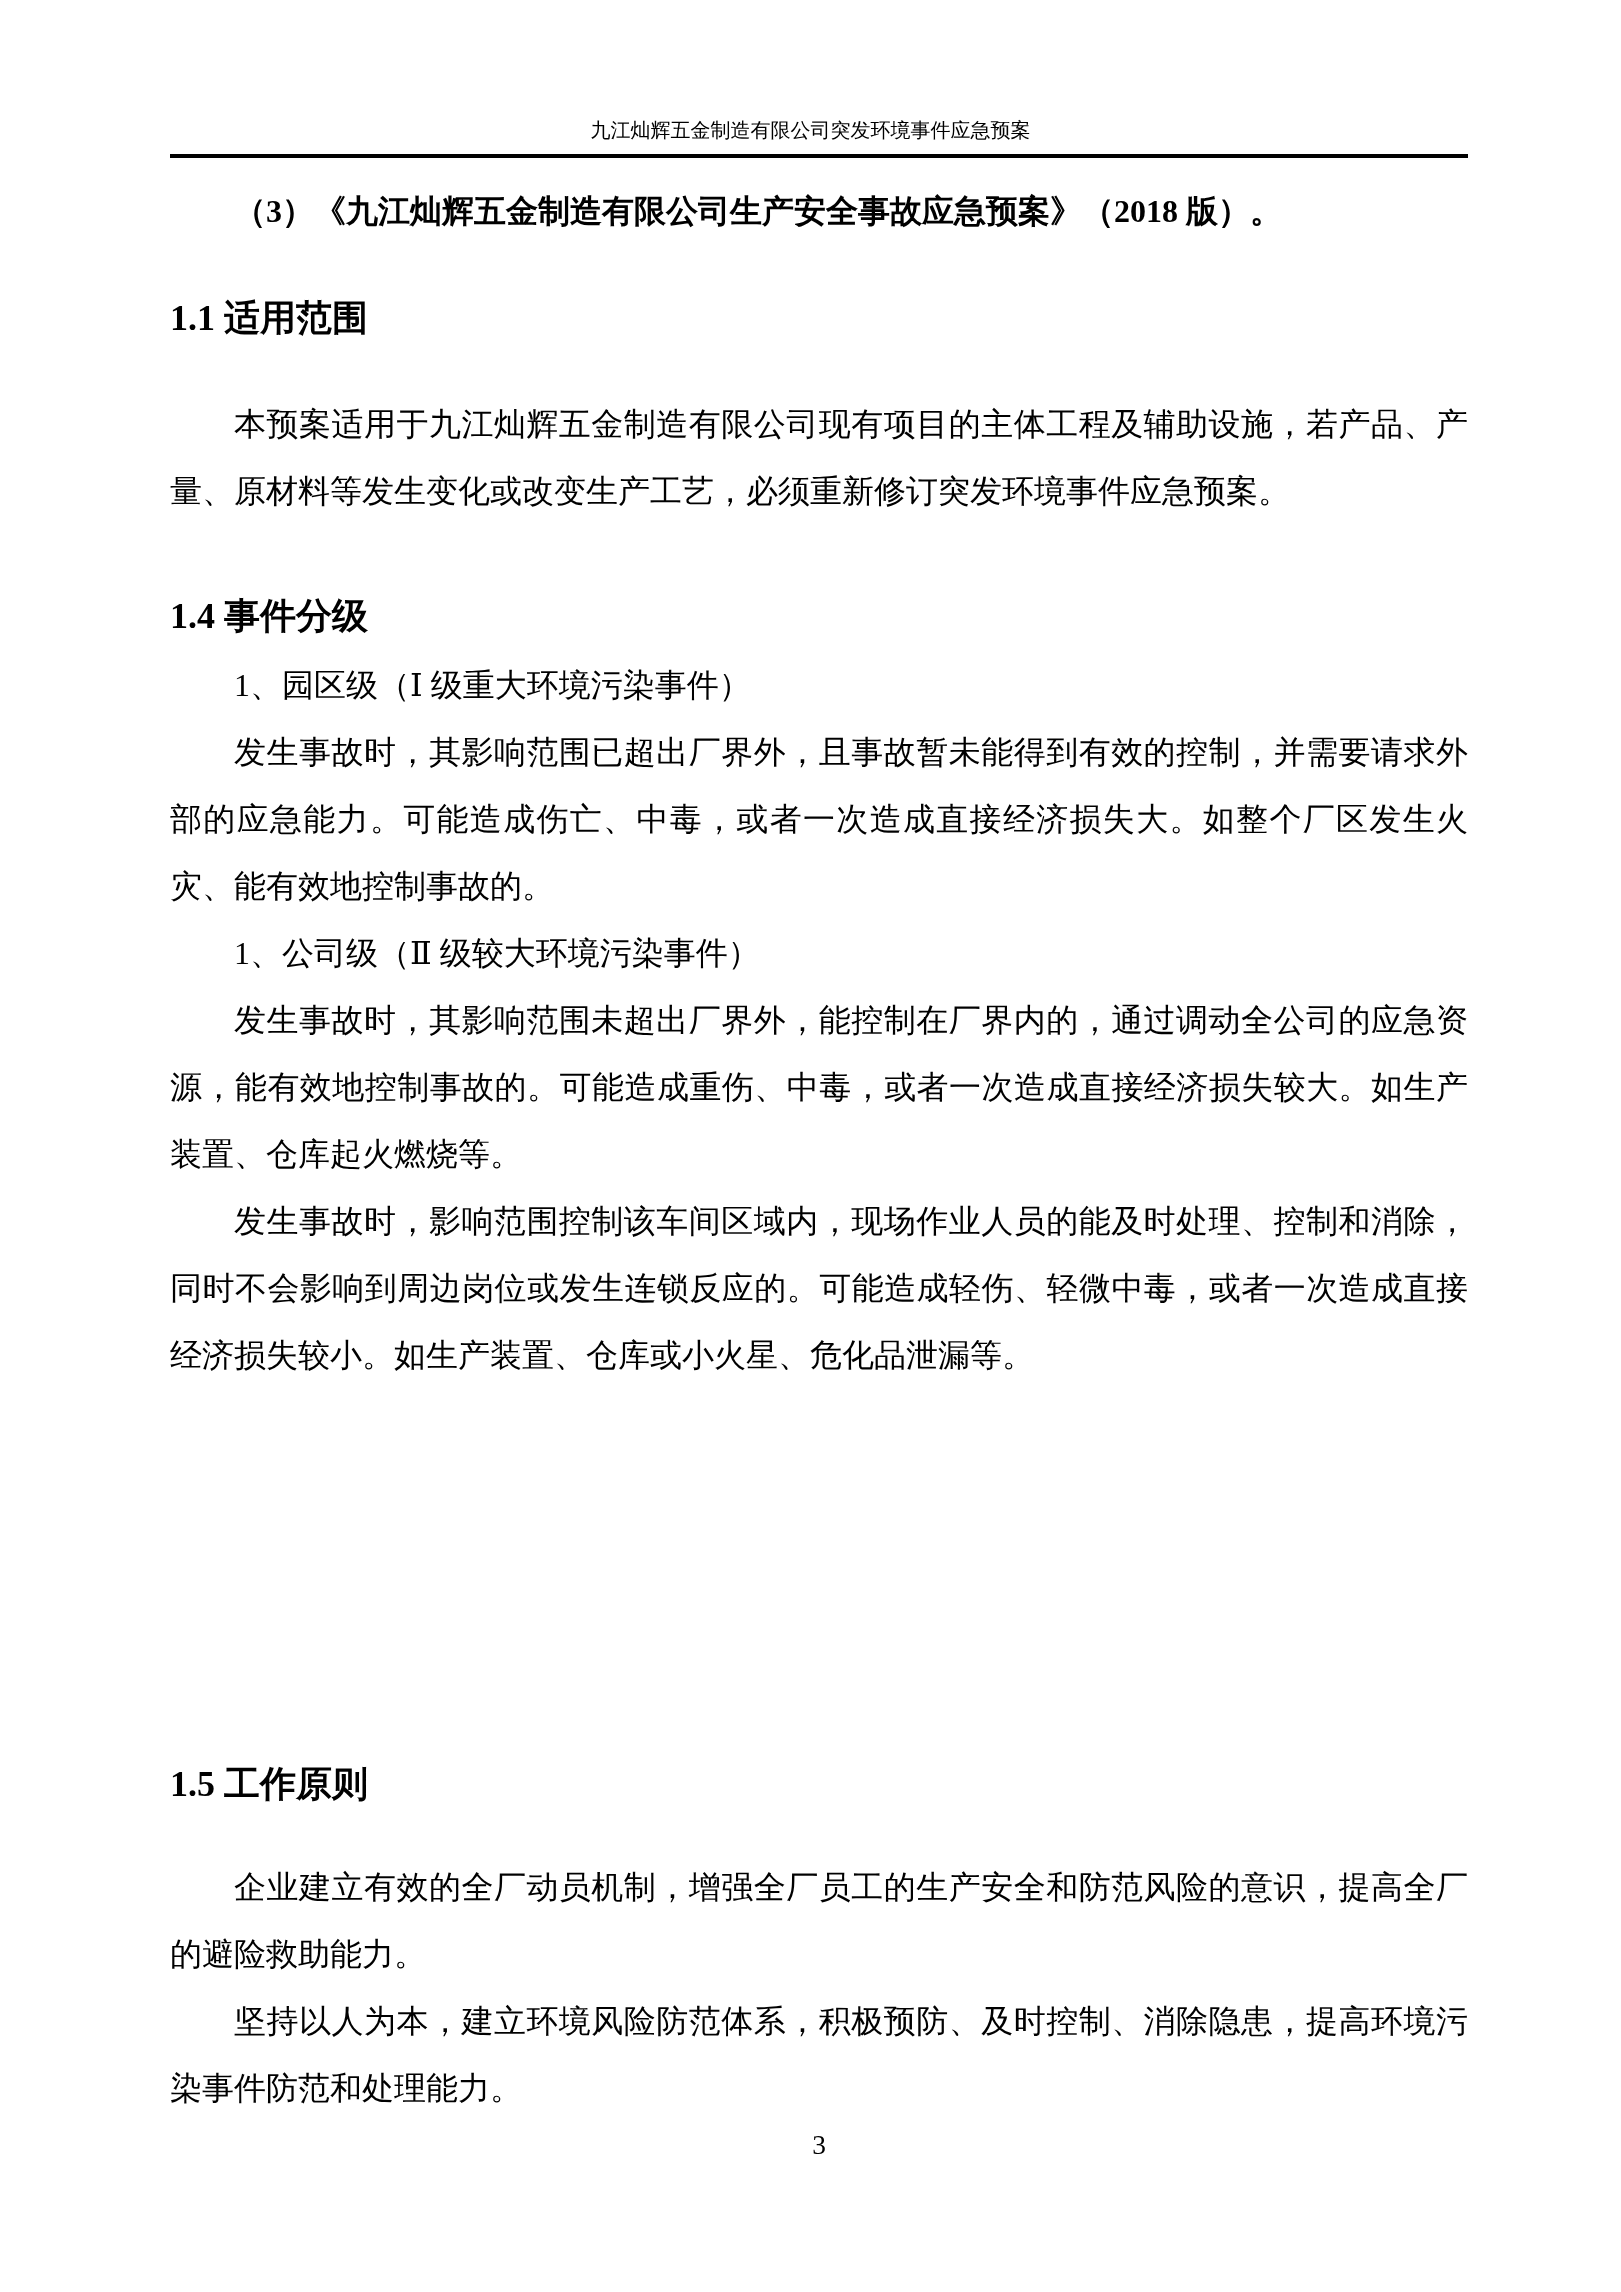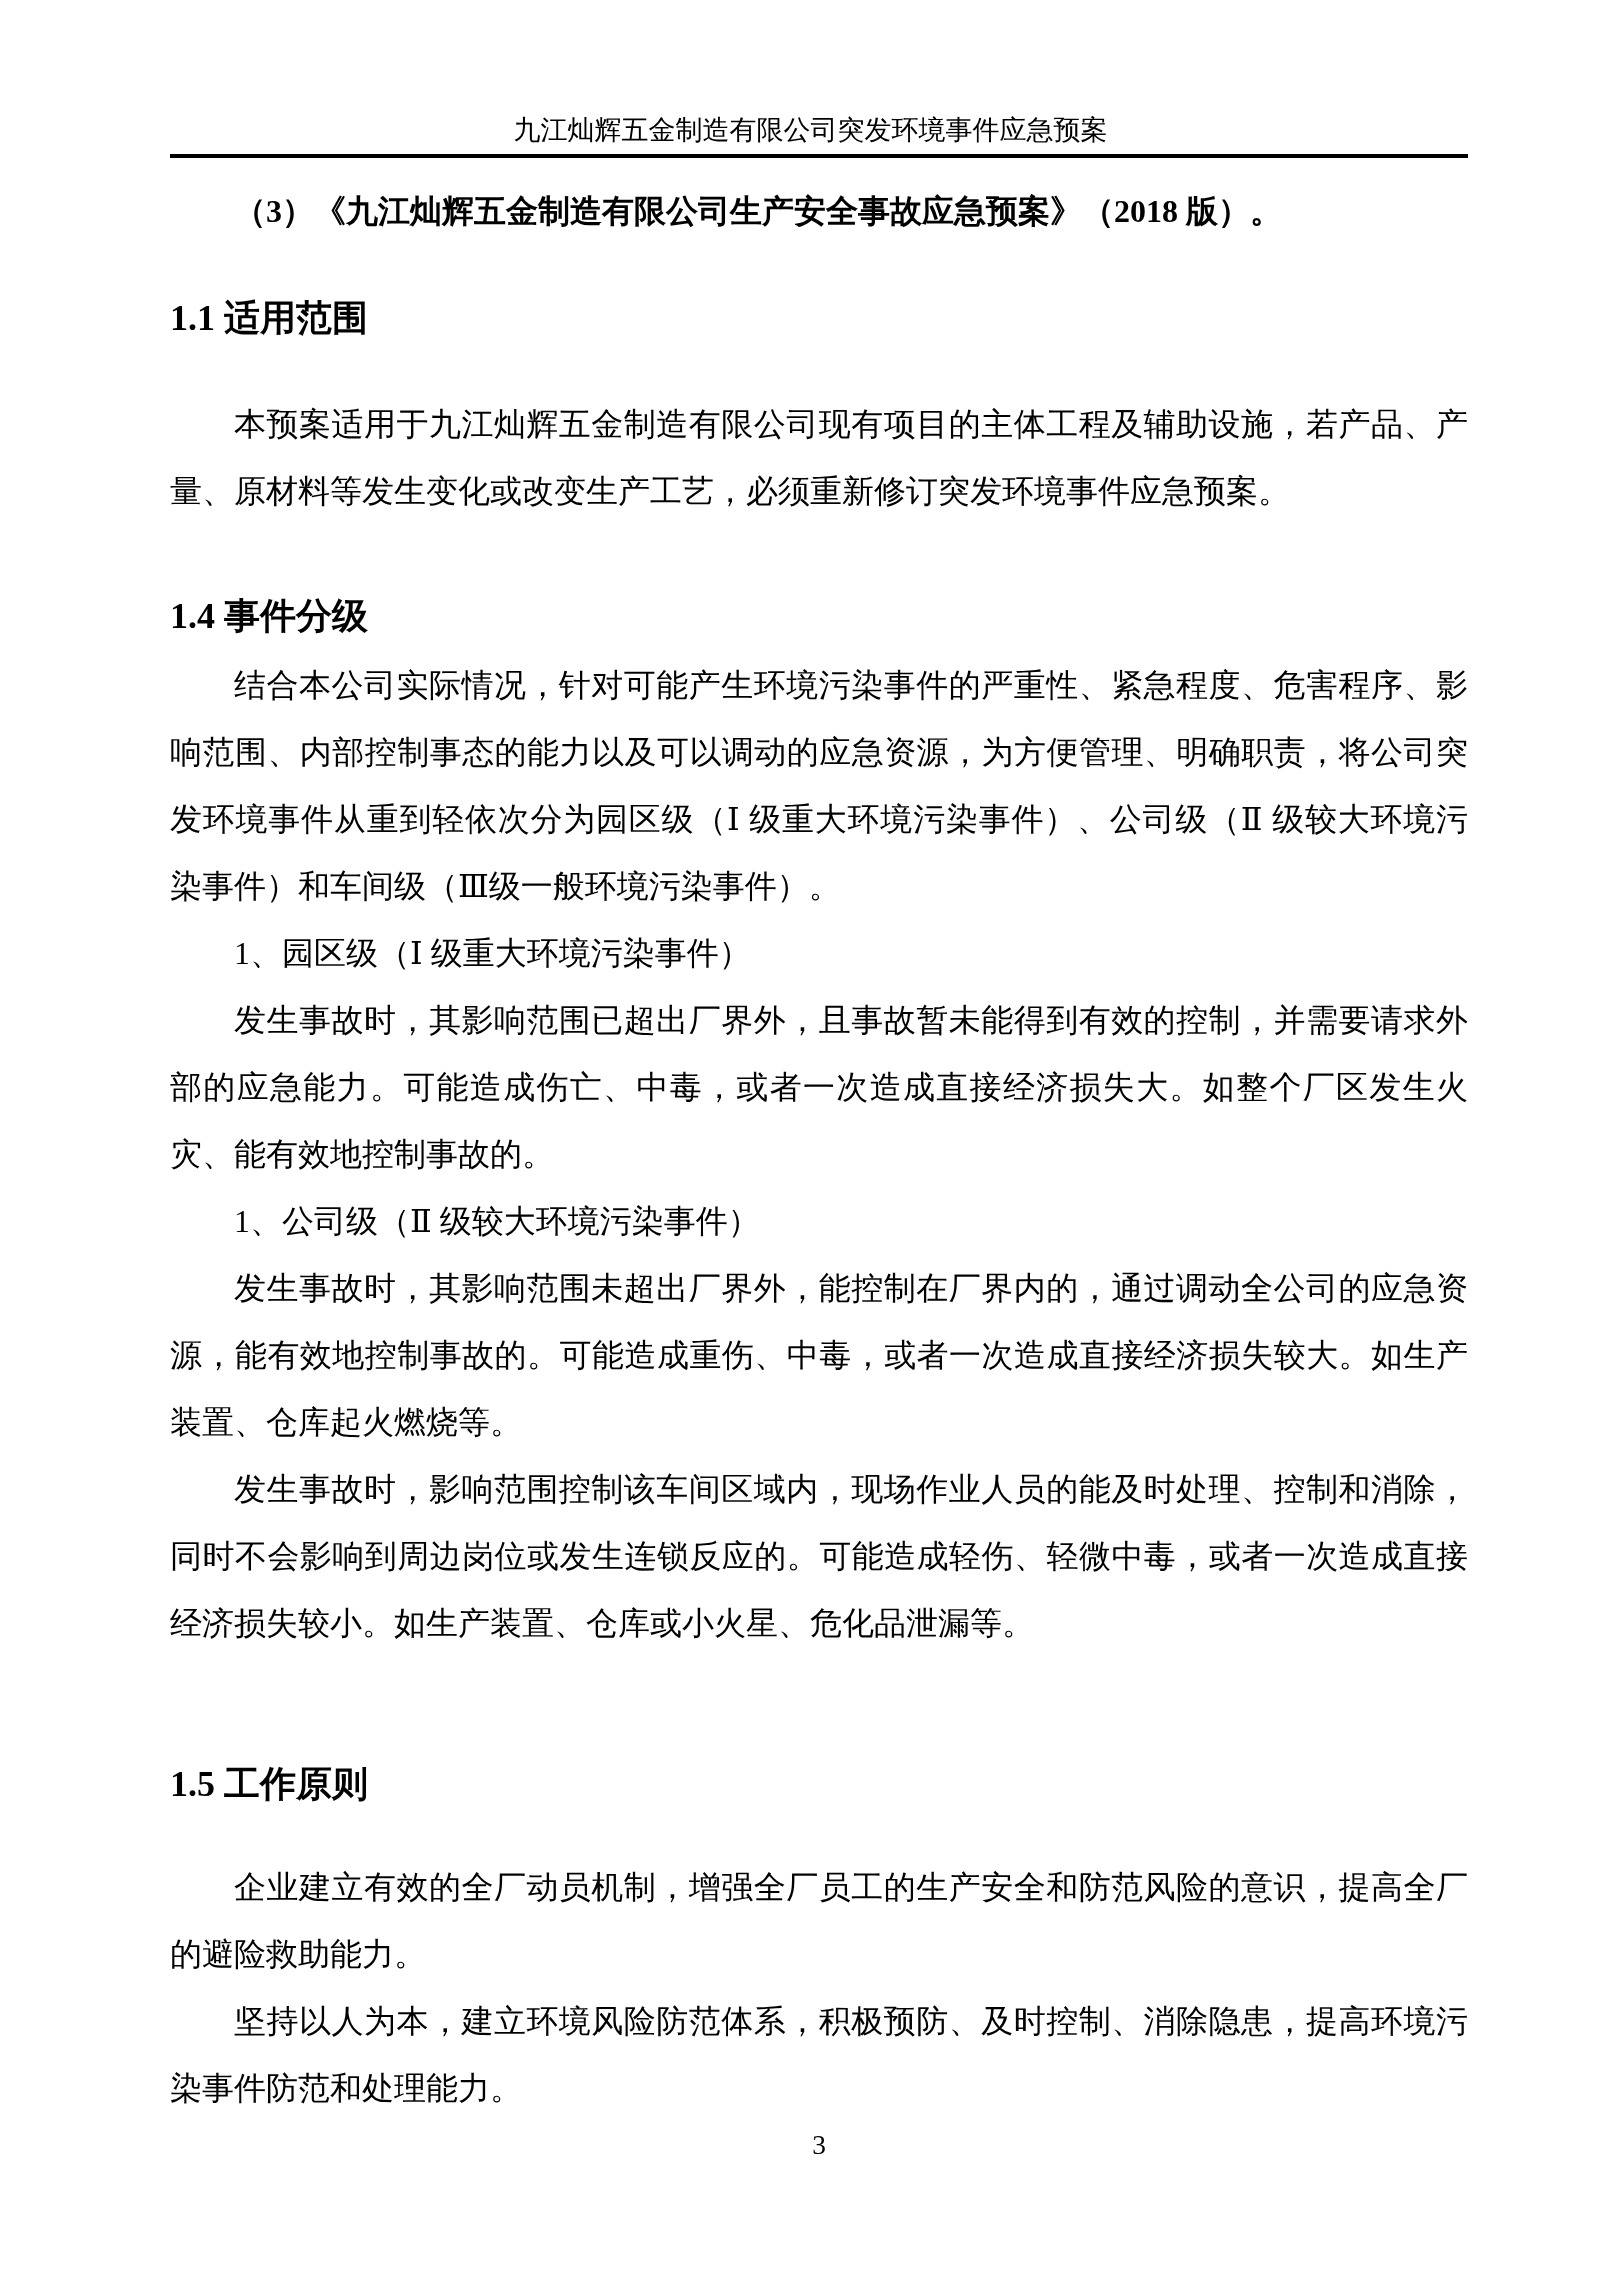--- a/index.html
+++ b/index.html
@@ -15,21 +15,21 @@
     color: #000000;
     font-family: "Liberation Serif", "DejaVu Serif", serif;
     overflow: hidden;
   }
   .header-title {
     position: absolute;
     top: 115px;
     left: 0;
     width: 1621px;
     text-align: center;
-    font-size: 27px;
+    font-size: 20px;
     line-height: 31px;
     color: #000000;
   }
   .header-rule {
     position: absolute;
     top: 154px;
     left: 170px;
     width: 1298px;
     height: 3.9px;
     background: #000000;
@@ -91,21 +91,20 @@
     <p class="para">（3）《九江灿辉五金制造有限公司生产安全事故应急预案》（2018 版）。</p>
   </div>
 
   <h2 class="section-heading h13">1.1 适用范围</h2>
   <div class="textcol p13-block">
       <p class="para">本预案适用于九江灿辉五金制造有限公司现有项目的主体工程及辅助设施，若产品、产量、原材料等发生变化或改变生产工艺，必须重新修订突发环境事件应急预案。</p>
     </div>
 
   <h2 class="section-heading h14">1.4 事件分级</h2>
   <div class="textcol p14-block">
-      <p class="para">结合本公司实际情况，针对可能产生环境污染事件的严重性、紧急程度、危害程序、影响范围、内部控制事态的能力以及可以调动的应急资源，为方便管理、明确职责，将公司突发环境事件从重到轻依次分为园区级（Ⅰ 级重大环境污染事件）、公司级（Ⅱ 级较大环境污染事件）和车间级（Ⅲ级一般环境污染事件）。</p>
       <p class="para">1、园区级（Ⅰ 级重大环境污染事件）</p>
       <p class="para">发生事故时，其影响范围已超出厂界外，且事故暂未能得到有效的控制，并需要请求外部的应急能力。可能造成伤亡、中毒，或者一次造成直接经济损失大。如整个厂区发生火灾、能有效地控制事故的。</p>
       <p class="para">1、公司级（Ⅱ 级较大环境污染事件）</p>
       <p class="para">发生事故时，其影响范围未超出厂界外，能控制在厂界内的，通过调动全公司的应急资源，能有效地控制事故的。可能造成重伤、中毒，或者一次造成直接经济损失较大。如生产装置、仓库起火燃烧等。</p>
       <p class="para">发生事故时，影响范围控制该车间区域内，现场作业人员的能及时处理、控制和消除，同时不会影响到周边岗位或发生连锁反应的。可能造成轻伤、轻微中毒，或者一次造成直接经济损失较小。如生产装置、仓库或小火星、危化品泄漏等。</p>
     </div>
 
   <h2 class="section-heading h15">1.5 工作原则</h2>
   <div class="textcol p15-block">
       <p class="para">企业建立有效的全厂动员机制，增强全厂员工的生产安全和防范风险的意识，提高全厂的避险救助能力。</p>

